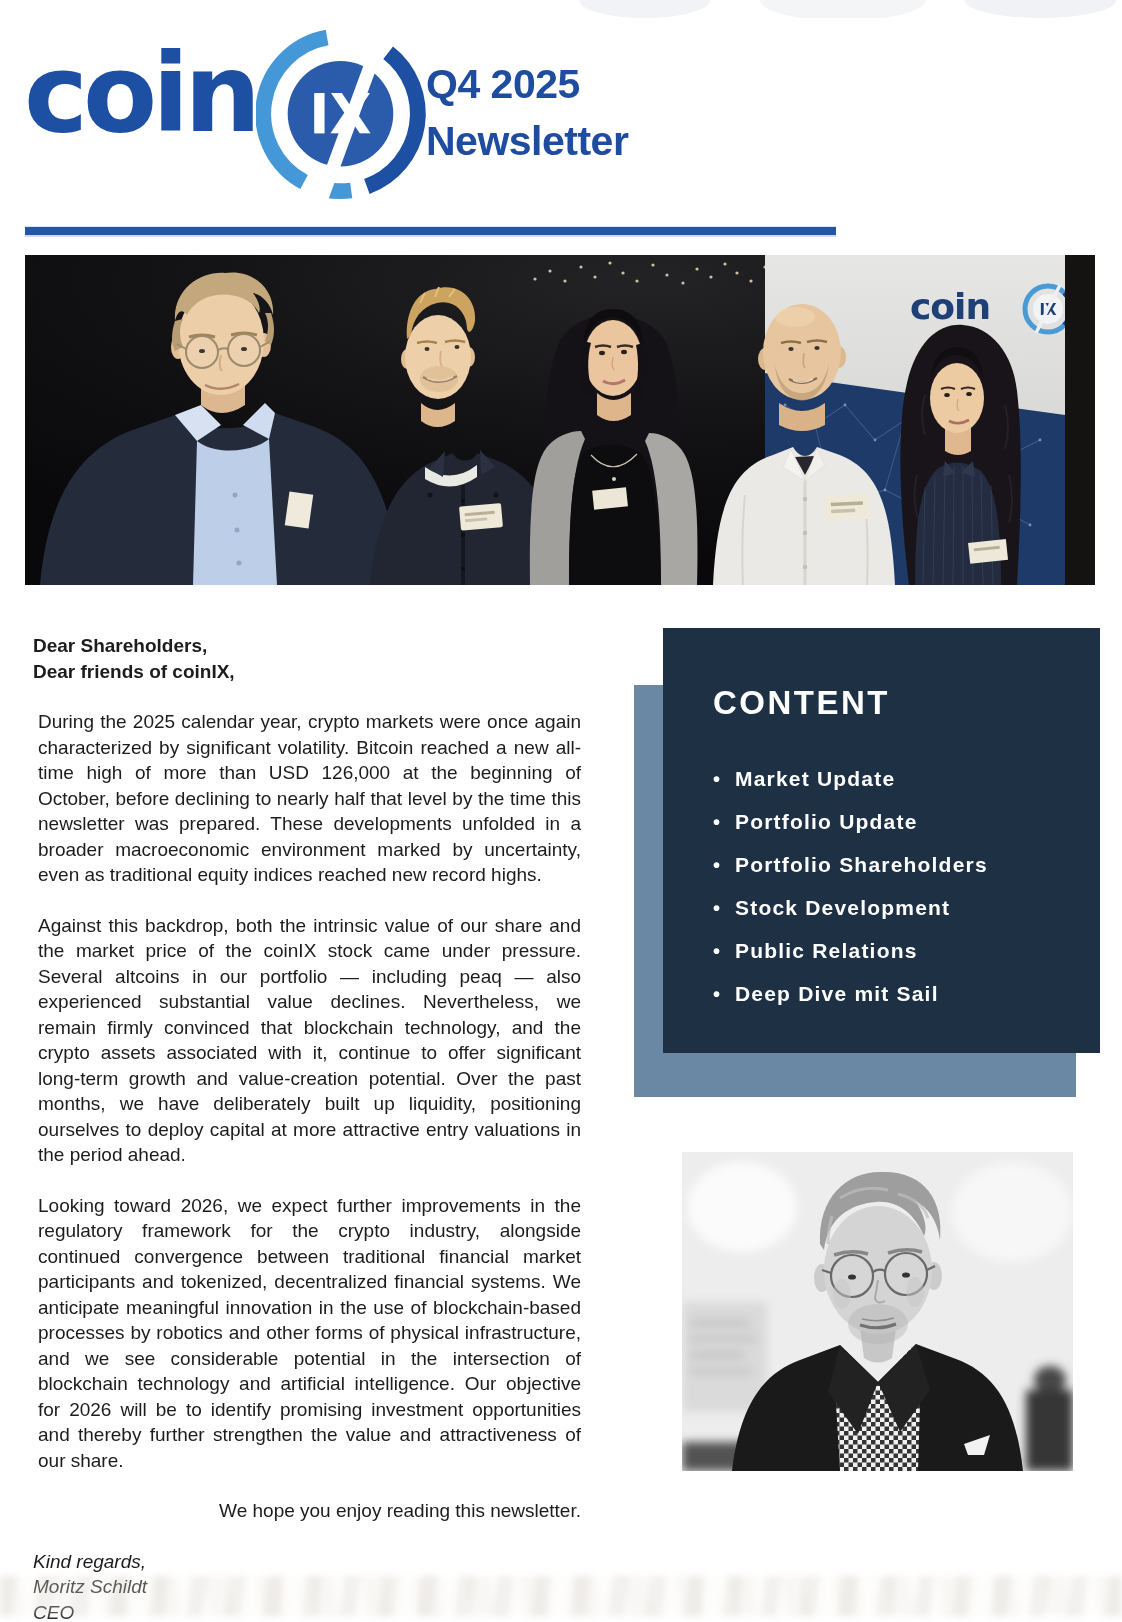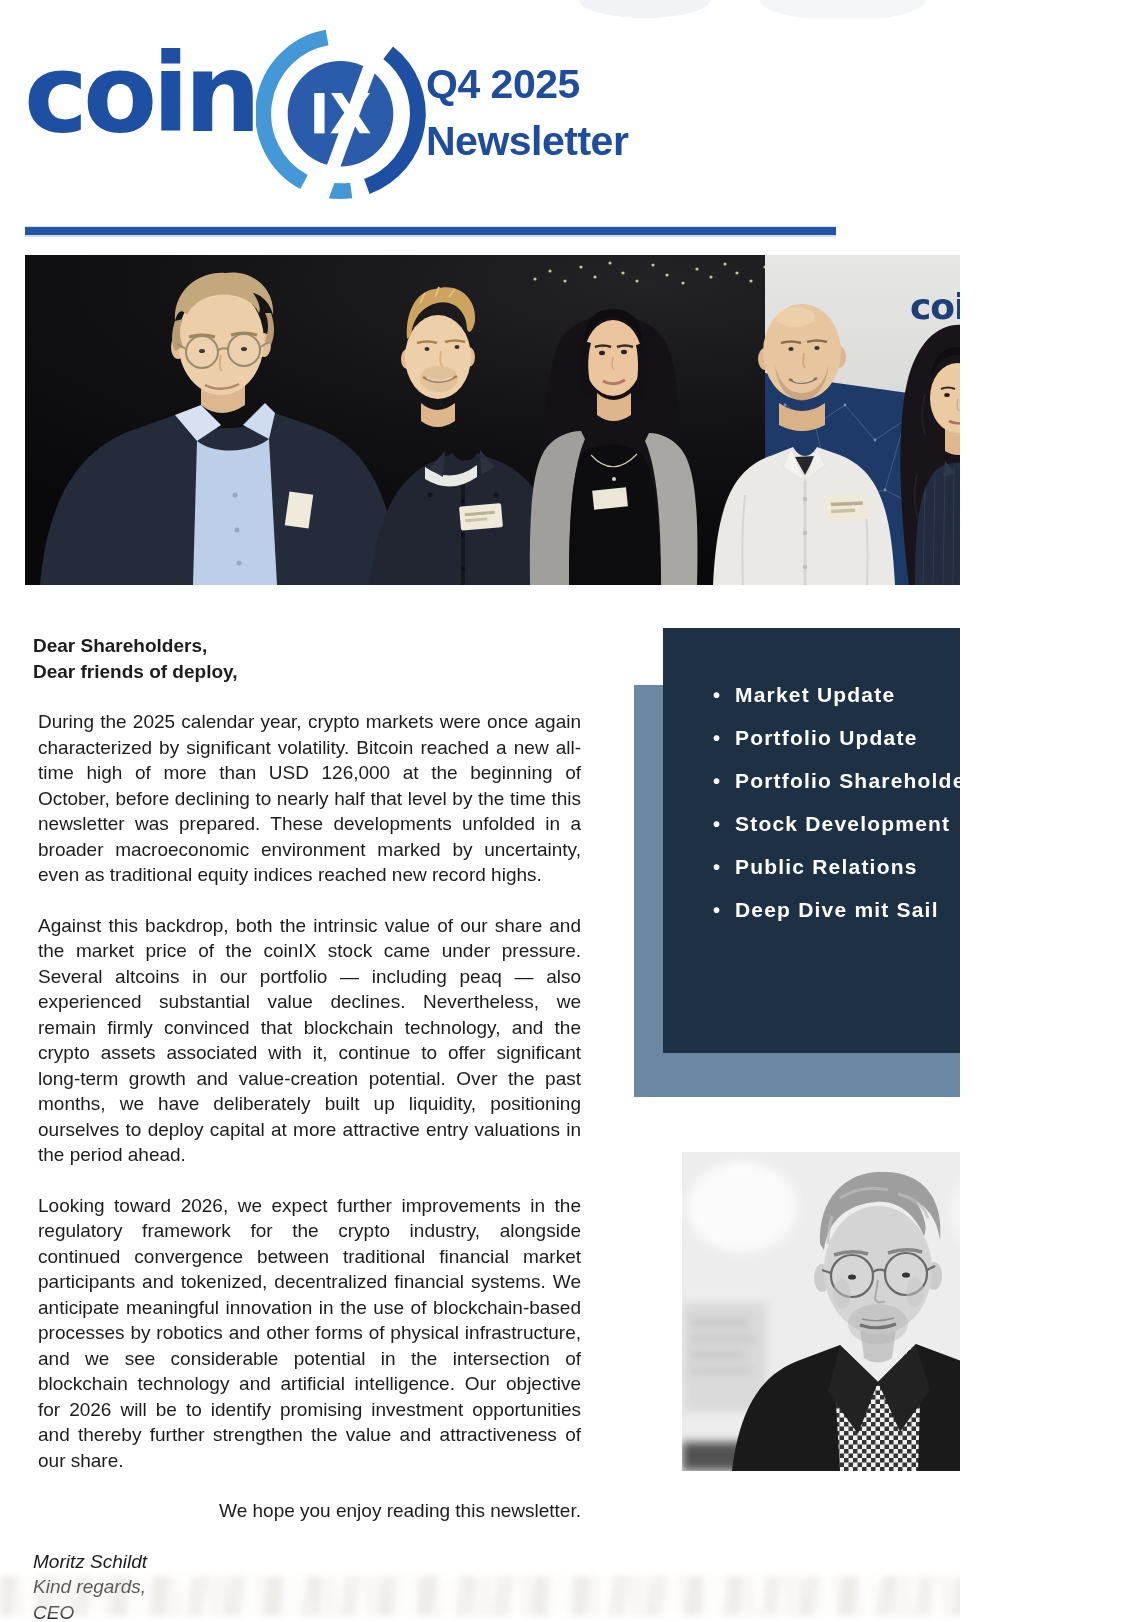--- a/index.html
+++ b/index.html
@@ -6,21 +6,21 @@
     --brand-blue:#1d4fa3;
     --light-blue:#4598d7;
     --headline-blue:#1e4da0;
     --divider-blue:#2355a5;
     --navy-box:#1e3044;
     --steel-blue:#6a87a3;
     --text:#1c1c1c;
   }
   html,body{margin:0;padding:0;background:#ffffff;}
   .page{
-    position:relative;width:960px;height:1622px;background:#fff;overflow:hidden;
+    position:relative;width:1122px;height:1622px;background:#fff;overflow:hidden;
     font-family:"Liberation Sans",sans-serif;color:var(--text);
   }
   
   .top-scallops{
     position:absolute;left:540px;top:0;width:582px;height:18px;
     background:
       radial-gradient(95px 26px at 18% 0%, #f2f3f6 68%, transparent 70%),
       radial-gradient(120px 30px at 52% 0%, #f4f5f7 68%, transparent 70%),
       radial-gradient(110px 26px at 86% 0%, #f1f2f5 68%, transparent 70%);
   }
@@ -297,35 +297,36 @@
           <rect x="944" y="286" width="38" height="21" fill="#eee8d8"></rect>
           <rect x="949" y="292" width="26" height="3" fill="#b7ae93"></rect>
         </g>
       </g>
     </svg>
   </div>
 
   <div class="letter">
     <div class="salutation">
       <div>Dear Shareholders,</div>
-      <div>Dear friends of deploy,</div>
+      <div>Dear friends of coinIX,</div>
     </div>
     <p>During the 2025 calendar year, crypto markets were once again characterized by significant volatility. Bitcoin reached a new all-time high of more than USD 126,000 at the beginning of October, before declining to nearly half that level by the time this newsletter was prepared. These developments unfolded in a broader macroeconomic environment marked by uncertainty, even as traditional equity indices reached new record highs.</p>
     <p>Against this backdrop, both the intrinsic value of our share and the market price of the coinIX stock came under pressure. Several altcoins in our portfolio — including peaq — also experienced substantial value declines. Nevertheless, we remain firmly convinced that blockchain technology, and the crypto assets associated with it, continue to offer significant long-term growth and value-creation potential. Over the past months, we have deliberately built up liquidity, positioning ourselves to deploy capital at more attractive entry valuations in the period ahead.</p>
     <p>Looking toward 2026, we expect further improvements in the regulatory framework for the crypto industry, alongside continued convergence between traditional financial market participants and tokenized, decentralized financial systems. We anticipate meaningful innovation in the use of blockchain-based processes by robotics and other forms of physical infrastructure, and we see considerable potential in the intersection of blockchain technology and artificial intelligence. Our objective for 2026 will be to identify promising investment opportunities and thereby further strengthen the value and attractiveness of our share.</p>
     <p class="closing">We hope you enjoy reading this newsletter.</p>
     <div class="signature">
+      <div>Kind regards,</div>
       <div>Moritz Schildt</div>
-      <div>Kind regards,</div>
       <div>CEO</div>
     </div>
   </div>
 
   <div class="content-shadow"></div>
   <div class="content-box">
+    <h2 class="content-title">CONTENT</h2>
     <ul class="content-list">
       <li>
           <span class="dot">•</span>
           <span>Market Update</span>
         </li>
       <li>
           <span class="dot">•</span>
           <span>Portfolio Update</span>
         </li>
       <li>

